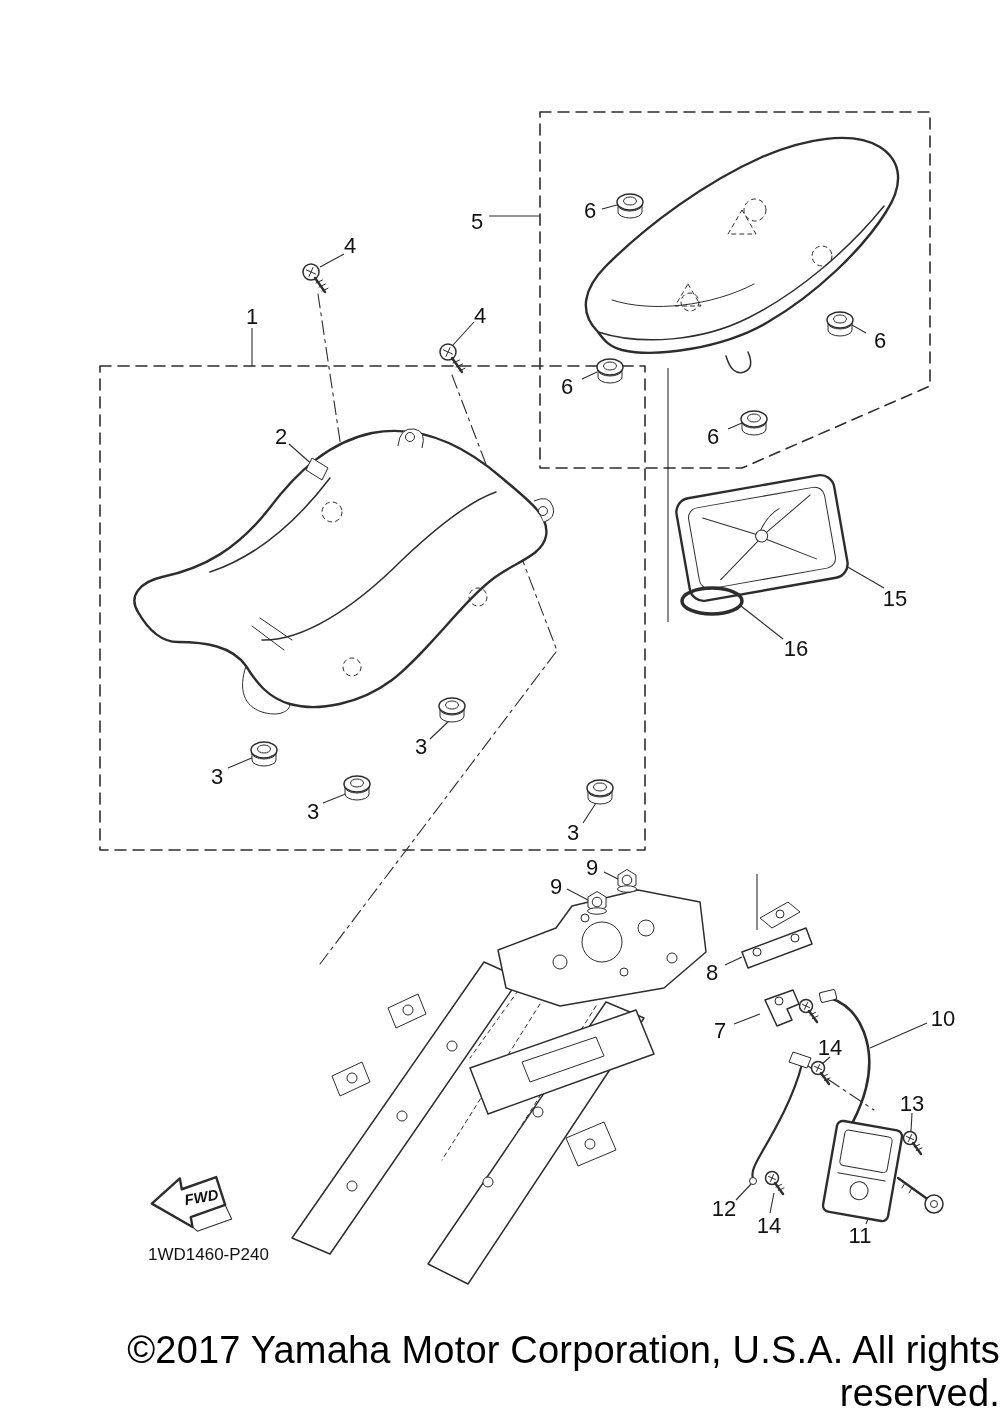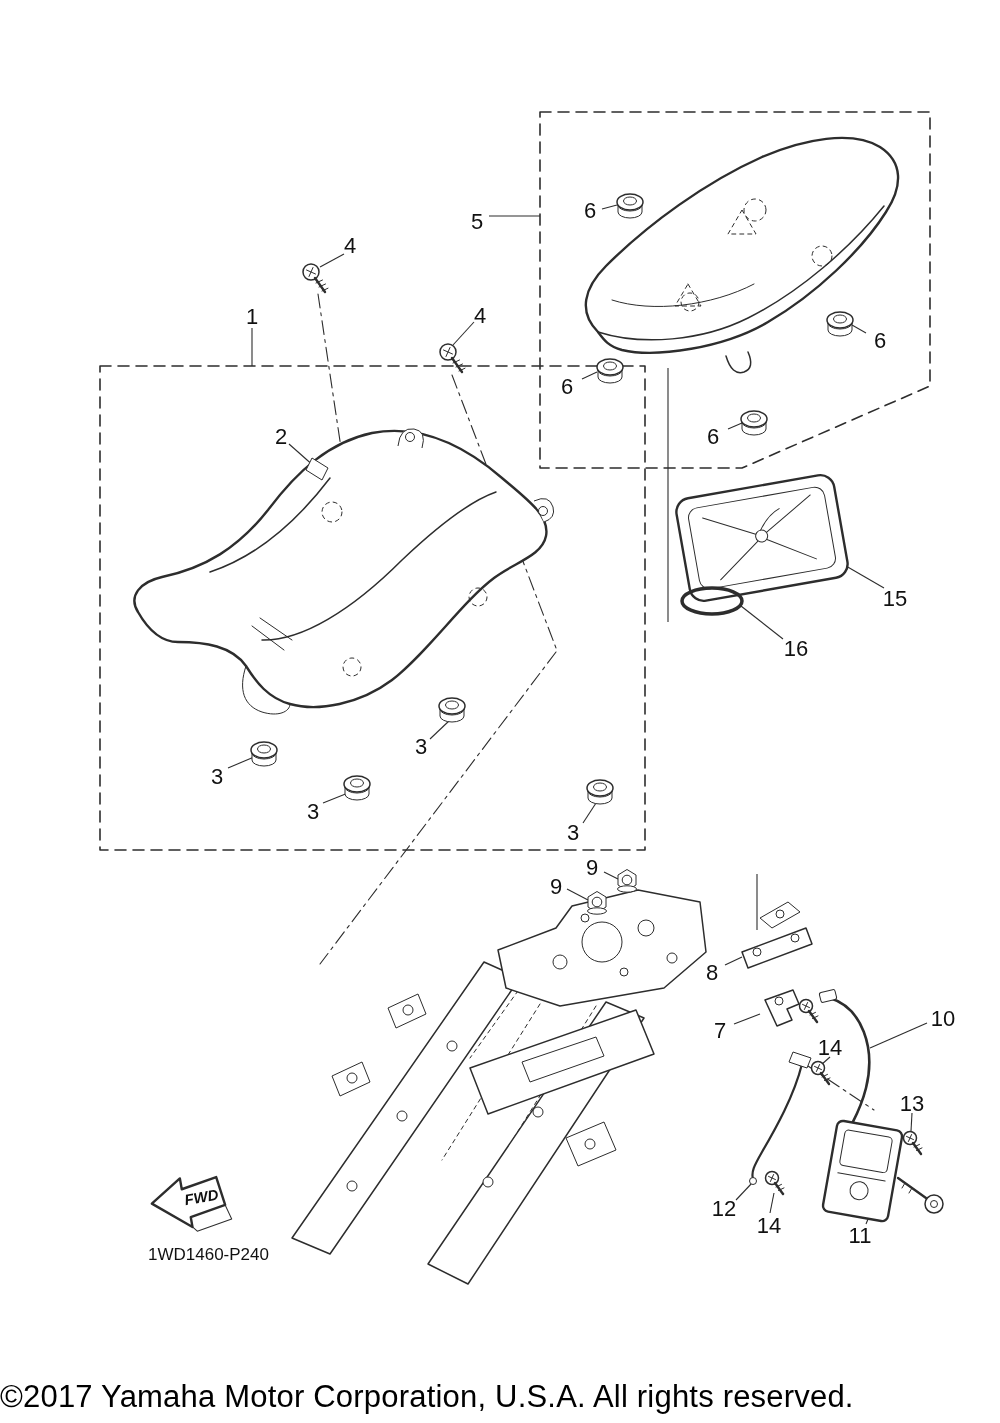--- a/index.html
+++ b/index.html
@@ -18,21 +18,21 @@
   .hid     { stroke-dasharray:4 4; stroke-width:1; }
   .leader  { fill:none; stroke:#2d2d2d; stroke-width:1.1; }
   .callout {
     font:400 22px "Liberation Sans", sans-serif;
     fill:#111; text-anchor:middle; dominant-baseline:central;
   }
   .partcode { font:400 17px "Liberation Sans", sans-serif; fill:#111; }
   .fwdtext  { font:italic 700 15px "Liberation Sans", sans-serif; fill:#111; text-anchor:middle; dominant-baseline:central; }
   .footer {
     position:absolute; left:0; right:0; bottom:8px;
-    text-align:left; font-size:31px; color:#000; letter-spacing:0.2px;
+    text-align:right; font-size:38px; color:#000; letter-spacing:0.2px;
     font-family:"Liberation Sans", sans-serif;
   }
 </style>
 </head>
 <body>
 
 <div class="page">
 
   <svg width="1000" height="1340" viewBox="0 0 1000 1340">
 

